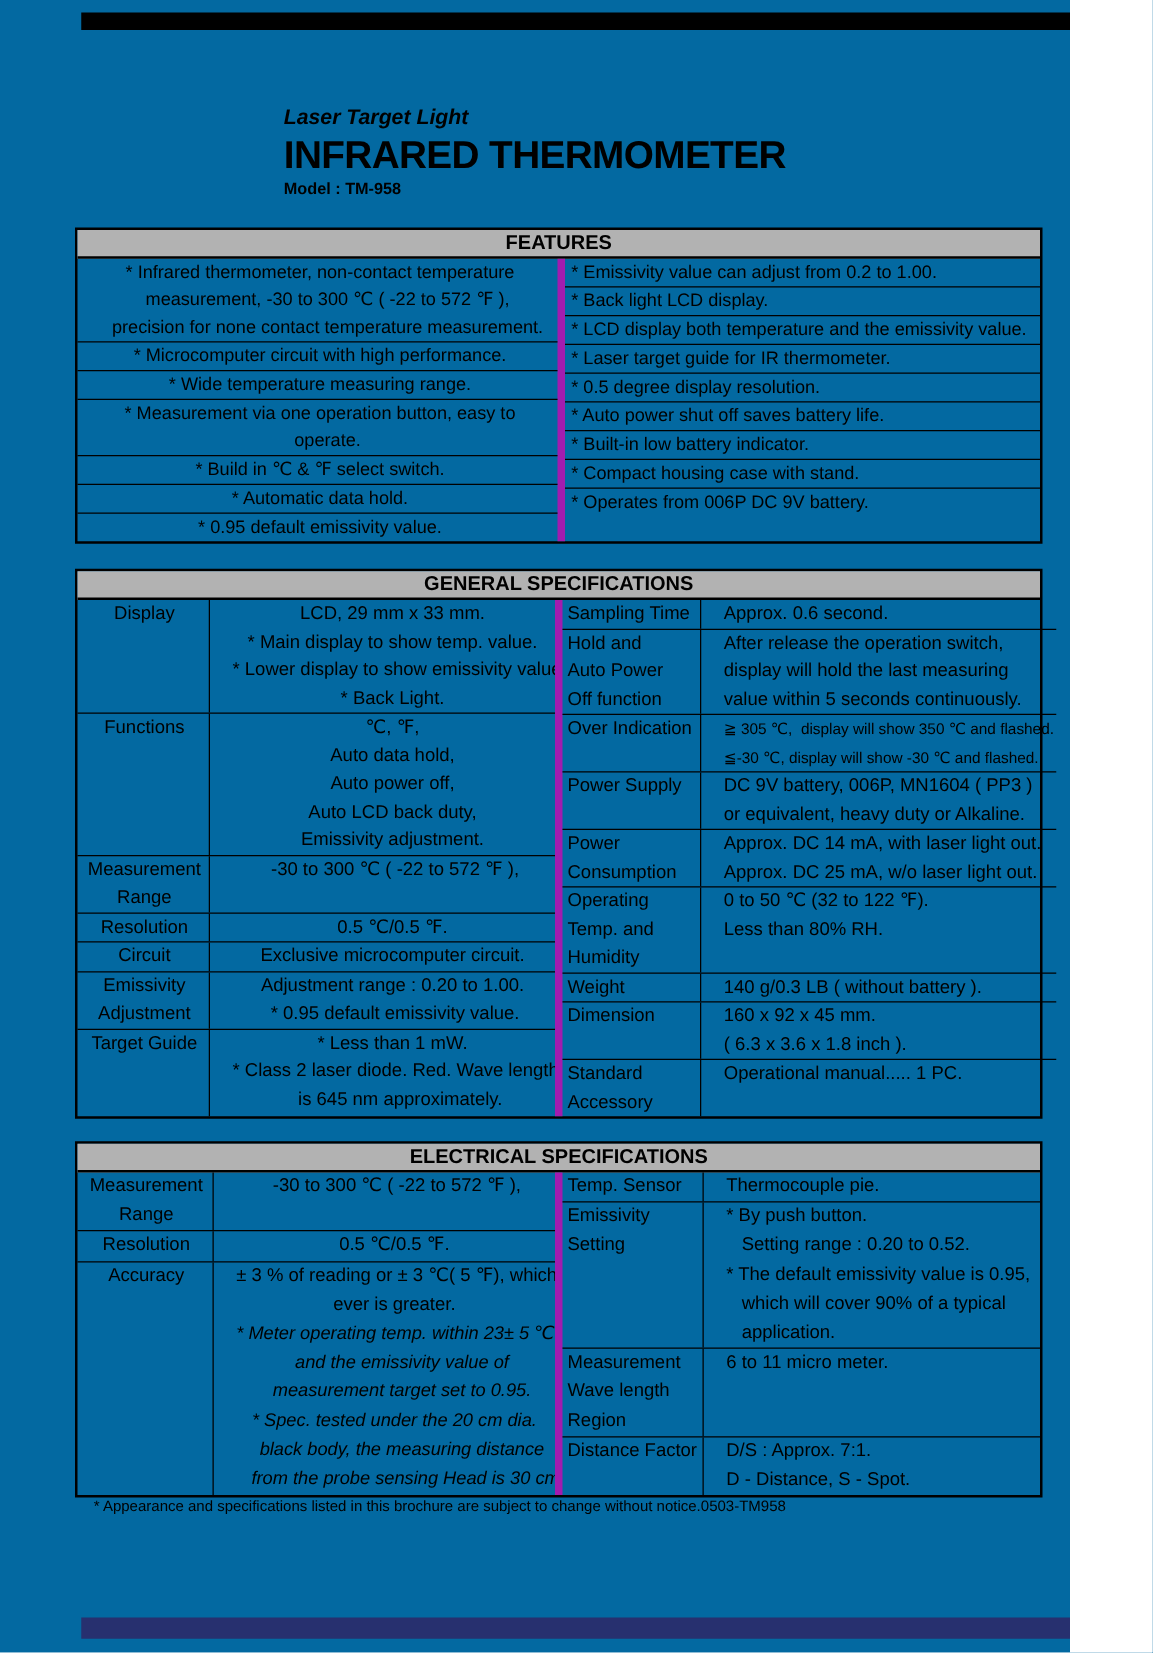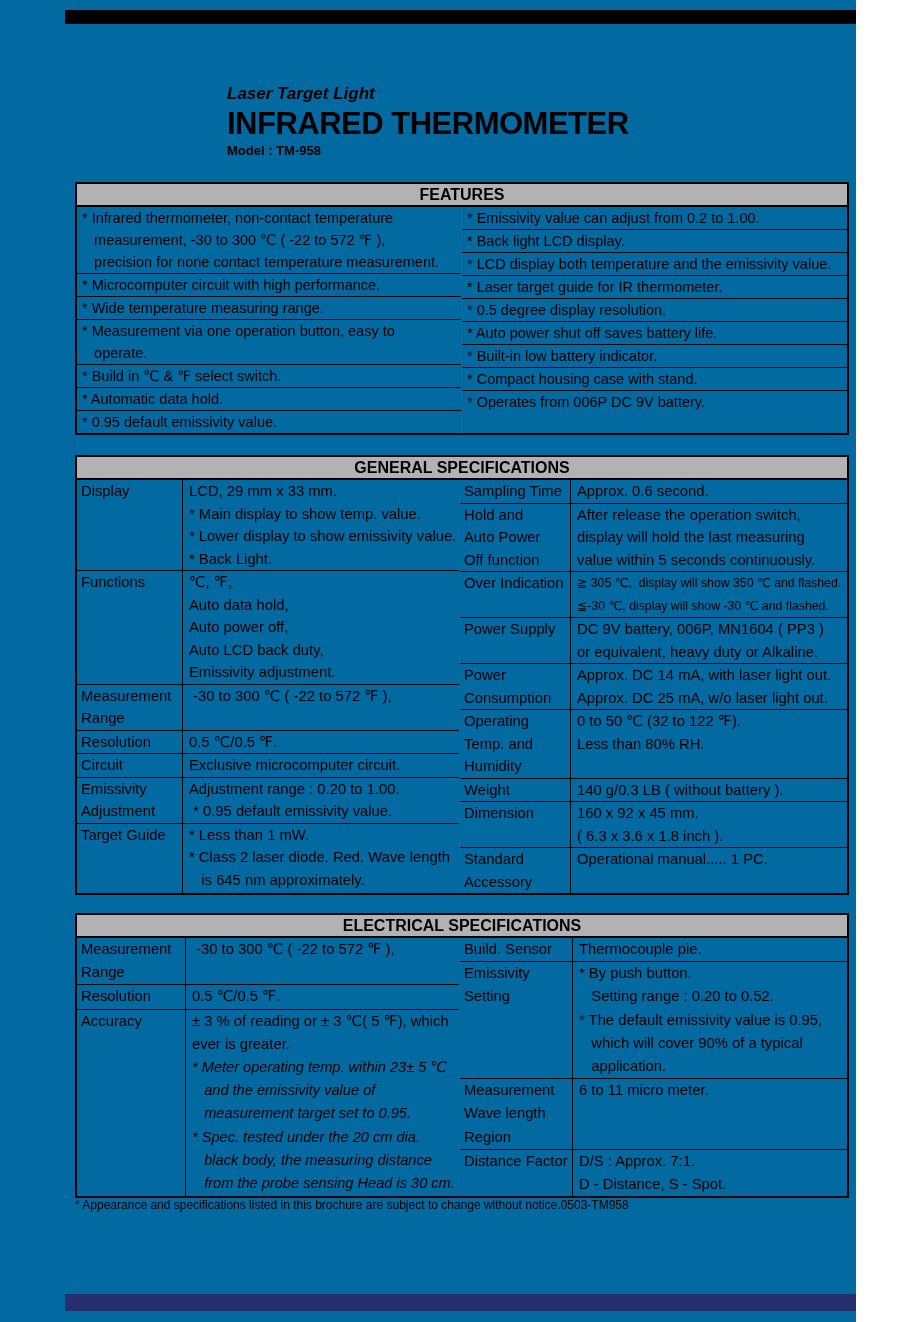--- a/index.html
+++ b/index.html
@@ -11,53 +11,53 @@
   .page{position:relative;width:856px;height:1322px;overflow:hidden;background:#0369a1;}
 
   .top-bar{position:absolute;left:65px;top:10px;width:793px;height:14px;background:var(--top-bar,#000);}
   .bottom-bar{position:absolute;left:65px;top:1294px;width:793px;height:17px;background:var(--bottom-bar,#27306f);}
 
   .title-block{position:absolute;left:227px;top:84px;}
   .tagline{font-size:17px;font-weight:bold;font-style:italic;}
   .main-title{margin:3px 0 0 0;font-size:31px;font-weight:bold;letter-spacing:-0.5px;line-height:34px;}
   .model{font-size:13px;font-weight:bold;line-height:20px;}
 
-  .spec-section{position:absolute;left:75px;width:770px;border:2px solid #000;}
+  .spec-section{position:absolute;left:60px;width:770px;border:2px solid #000;}
   #features{top:182px;}
   #general{top:455px;}
   #electrical{top:913px;}
 
   .sec-header{
     background:var(--header-bg,#b2b2b2);
     border-bottom:2px solid #000;
     text-align:center;font-weight:bold;font-size:16px;
     height:21px;line-height:21px;
   }
   .sec-body{display:flex;align-items:stretch;}
   .half{display:flex;flex-direction:column;}
-  .half.l{width:382px;border-right:1px solid #a21caf;flex-shrink:0;}
+  .half.l{width:382px;border-right:6px solid #a21caf;flex-shrink:0;text-align:center;}
   .half.r{flex:1;}
   #features .half.l{width:384px;}
 
   
   .feat-item{
     border-bottom:1px solid #000;
     font-size:14.5px;line-height:22px;
     padding:0 1px 0 5px;white-space:pre;overflow:hidden;
   }
   .half .feat-item:last-child{border-bottom:none;flex:1;}
 
   
   .spec-row{display:flex;border-bottom:1px solid #000;align-items:stretch;}
   .half .spec-row:last-child{border-bottom:none;flex:1;}
   .spec-label{
     flex-shrink:0;border-right:1px solid #000;
     padding:0 2px 0 4px;font-size:14.8px;white-space:pre;overflow:hidden;
   }
-  .spec-value{flex:1;padding:0 2px 0 6px;font-size:14.8px;white-space:pre;overflow:hidden;}
+  .spec-value{flex:1;padding:0 2px 0 6px;font-size:14.8px;white-space:pre;overflow:hidden;margin-left:12px;}
   #general .spec-label,#general .spec-value,#general .feat-item{line-height:22.5px;}
   #electrical .spec-label,#electrical .spec-value{line-height:23.2px;}
   #general .half.l .spec-label{width:99px;}
   #general .half.r .spec-label{width:104px;}
   #electrical .half.l .spec-label{width:102px;}
   #electrical .half.r .spec-label{width:106px;}
 
   .line{white-space:pre;}
   .line.small{font-size:12.3px;}
   .line.italic{font-style:italic;font-size:14.6px;}
@@ -193,21 +193,21 @@
             <div class="spec-label"><div class="line">Resolution</div></div>
             <div class="spec-value"><div class="line">0.5 ℃/0.5 ℉.</div></div>
           </div>
           <div class="spec-row">
             <div class="spec-label"><div class="line">Accuracy</div></div>
             <div class="spec-value"><div class="line">± 3 % of reading or ± 3 ℃( 5 ℉), which</div><div class="line">ever is greater.</div><div class="line italic">* Meter operating temp. within 23± 5 ℃</div><div class="line italic">   and the emissivity value of</div><div class="line italic">   measurement target set to 0.95.</div><div class="line italic">* Spec. tested under the 20 cm dia.</div><div class="line italic">   black body, the measuring distance</div><div class="line italic">   from the probe sensing Head is 30 cm.</div></div>
           </div>
         </div>
       <div class="half r">
           <div class="spec-row">
-            <div class="spec-label"><div class="line">Build. Sensor</div></div>
+            <div class="spec-label"><div class="line">Temp. Sensor</div></div>
             <div class="spec-value"><div class="line">Thermocouple pie.</div></div>
           </div>
           <div class="spec-row">
             <div class="spec-label"><div class="line">Emissivity</div><div class="line">Setting</div></div>
             <div class="spec-value"><div class="line">* By push button.</div><div class="line">   Setting range : 0.20 to 0.52.</div><div class="line">* The default emissivity value is 0.95,</div><div class="line">   which will cover 90% of a typical</div><div class="line">   application.</div></div>
           </div>
           <div class="spec-row">
             <div class="spec-label"><div class="line">Measurement</div><div class="line">Wave length</div><div class="line">Region</div></div>
             <div class="spec-value"><div class="line">6 to 11 micro meter.</div></div>
           </div>

